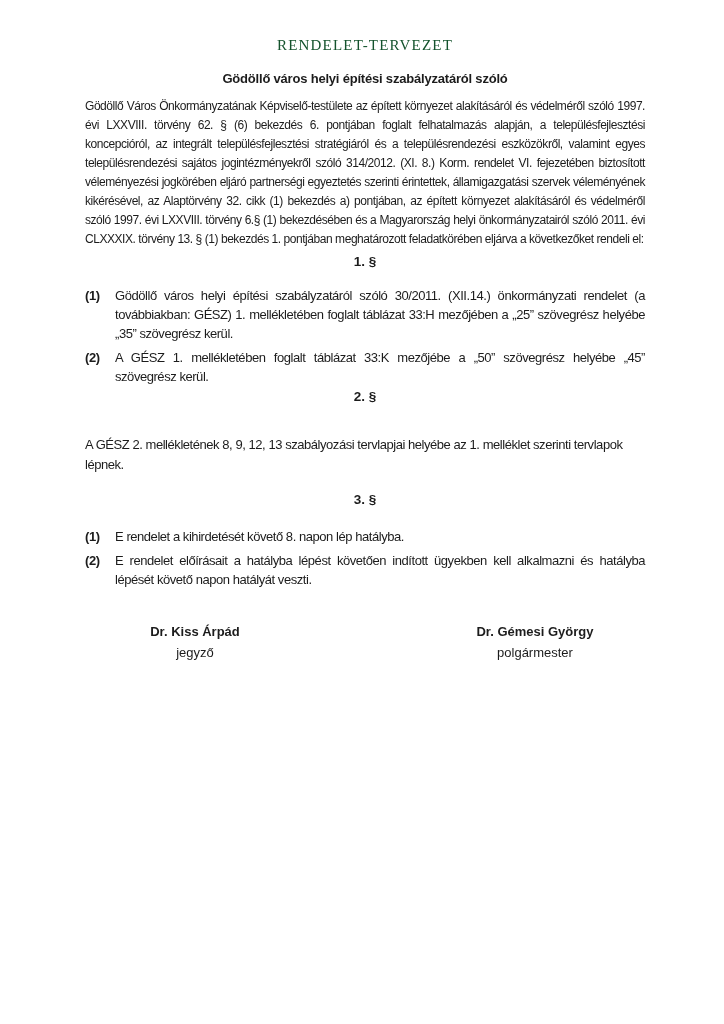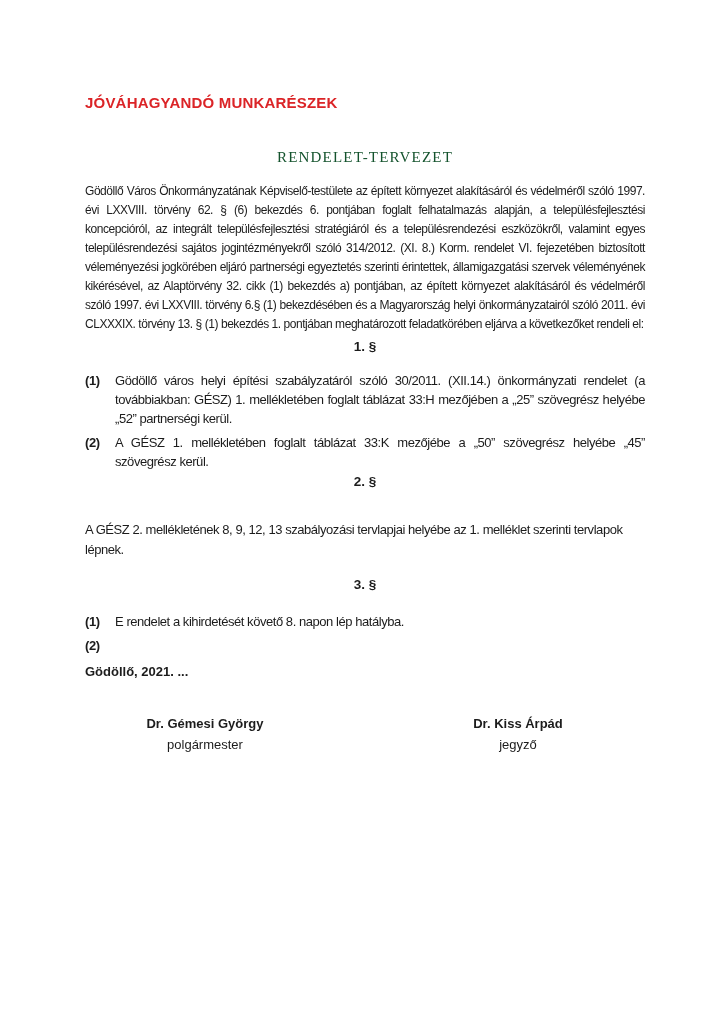--- a/index.html
+++ b/index.html
@@ -104,65 +104,65 @@
   .sig-block.left { margin-left: 10px; }
   .sig-block.right { margin-right: 17px; }
   .sig-name { font-weight: bold; }
   .sig-title { margin-top: 3px; }
 </style>
 </head>
 <body>
 
 <div class="page">
 
-  <div class="classification">JÓVÁHAGYANDÓ MUNKARÉSZEK</div>
 
   <div class="doc-type">RENDELET-TERVEZET</div>
 
 
   <div class="title-block second">
+    <div>Gödöllő város helyi építési szabályzatáról szóló</div>
   </div>
 
   <div class="preamble">Gödöllő Város Önkormányzatának Képviselő-testülete az épített környezet alakításáról és védelméről szóló 1997. évi LXXVIII. törvény 62. § (6) bekezdés 6. pontjában foglalt felhatalmazás alapján, a településfejlesztési koncepcióról, az integrált településfejlesztési stratégiáról és a településrendezési eszközökről, valamint egyes településrendezési sajátos jogintézményekről szóló 314/2012. (XI. 8.) Korm. rendelet VI. fejezetében biztosított véleményezési jogkörében eljáró partnerségi egyeztetés szerinti érintettek, államigazgatási szervek véleményének kikérésével, az Alaptörvény 32. cikk (1) bekezdés a) pontjában, az épített környezet alakításáról és védelméről szóló 1997. évi LXXVIII. törvény 6.§ (1) bekezdésében és a Magyarország helyi önkormányzatairól szóló 2011. évi CLXXXIX. törvény 13. § (1) bekezdés 1. pontjában meghatározott feladatkörében eljárva a következőket rendeli el:</div>
 
   <div class="section-heading sec1-heading">1. §</div>
 
   <div class="items sec1">
     <div class="item">
       <span class="marker">(1)</span>
-      <span><span>Gödöllő város helyi építési szabályzatáról szóló 30/2011. (XII.14.) önkormányzati rendelet (a továbbiakban: GÉSZ) 1. mellékletében foglalt táblázat 33:H mezőjében a „</span><span class="q-italic">25</span><span>” szövegrész helyébe „</span><span class="q-italic">52</span><span>” partnerségi kerül.</span></span>
+      <span><span>Gödöllő város helyi építési szabályzatáról szóló 30/2011. (XII.14.) önkormányzati rendelet (a továbbiakban: GÉSZ) 1. mellékletében foglalt táblázat 33:H mezőjében a „</span><span class="q-italic">25</span><span>” szövegrész helyébe „</span><span class="q-italic">35</span><span>” szövegrész kerül.</span></span>
     </div>
     <div class="item">
       <span class="marker">(2)</span>
       <span>A GÉSZ 1. mellékletében foglalt táblázat 33:K mezőjébe a „50” szövegrész helyébe „45” szövegrész kerül.</span>
     </div>
   </div>
 
   <div class="section-heading sec2-heading">2. §</div>
 
   <div class="plain-paragraph">A GÉSZ 2. mellékletének 8, 9, 12, 13 szabályozási tervlapjai helyébe az 1. melléklet szerinti tervlapok lépnek.</div>
 
   <div class="section-heading sec3-heading">3. §</div>
 
   <div class="items sec3">
     <div class="item">
       <span class="marker">(1)</span>
       <span>E rendelet a kihirdetését követő 8. napon lép hatályba.</span>
     </div>
     <div class="item">
       <span class="marker">(2)</span>
+      <span>E rendelet előírásait a hatályba lépést követően indított ügyekben kell alkalmazni és hatályba lépését követő napon hatályát veszti.</span>
     </div>
   </div>
 
-  <div class="date-line">Gödöllő, 2021. ...</div>
 
   <div class="signatures">
+    <div class="sig-block right">
+      <div class="sig-name">Dr. Kiss Árpád</div>
+      <div class="sig-title">jegyző</div>
+    </div>
     <div class="sig-block left">
       <div class="sig-name">Dr. Gémesi György</div>
       <div class="sig-title">polgármester</div>
-    </div>
-    <div class="sig-block right">
-      <div class="sig-name">Dr. Kiss Árpád</div>
-      <div class="sig-title">jegyző</div>
     </div>
   </div>
 
 </div>
 
 </body></html>

